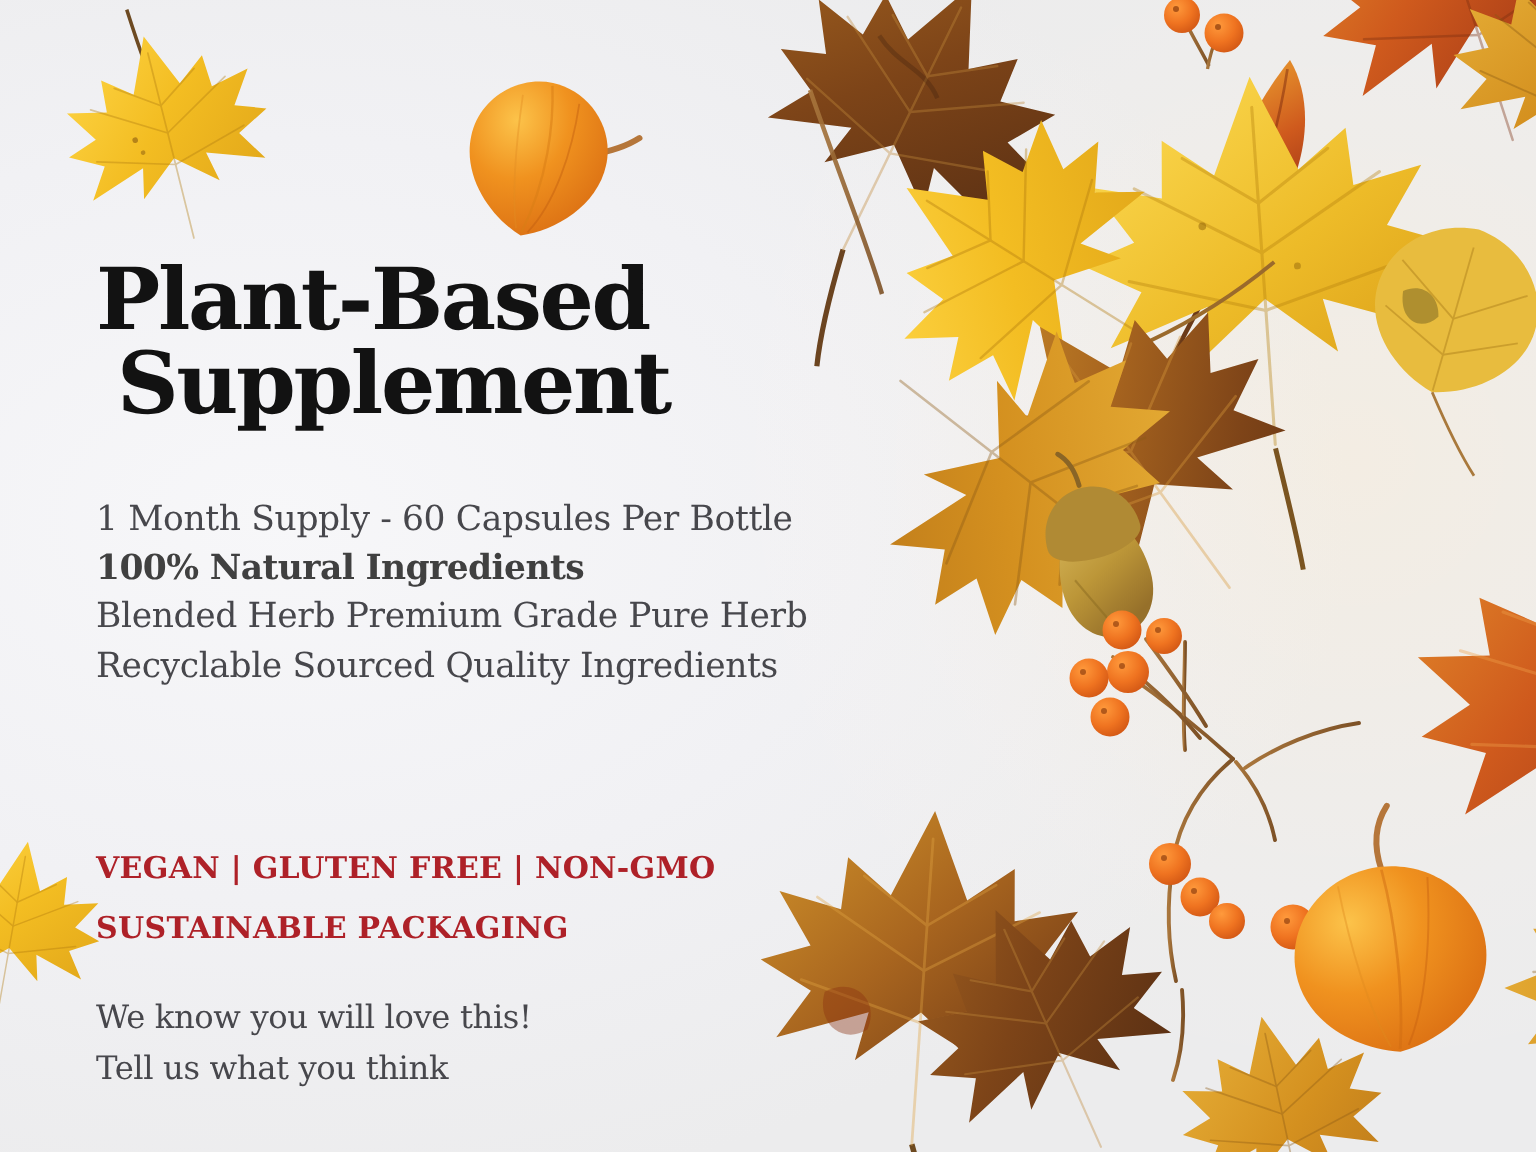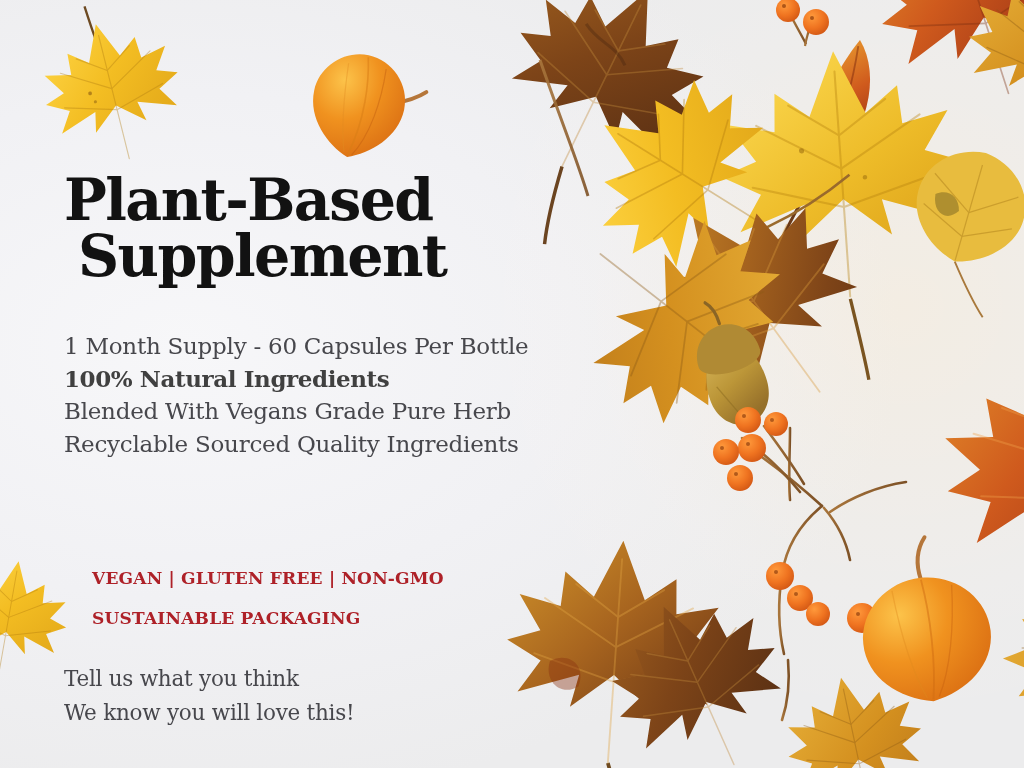--- a/index.html
+++ b/index.html
@@ -92,26 +92,25 @@
 
   .claims {
     position: absolute;
     left: 0;
     top: 558px;
     width: 470px;
   }
   .claims .claim-line {
     font-family: "DejaVu Serif", serif;
     font-weight: 700;
-    font-size: 17px;
+    font-size: 20px;
     line-height: 40px;
     letter-spacing: 0.2px;
     color: #ae2128;
     white-space: nowrap;
-    margin-left: 28px;
   }
 
   .closing {
     position: absolute;
     left: 0;
     top: 662px;
     width: 470px;
   }
   .closing .close-line {
     font-family: "DejaVu Serif", serif;
@@ -389,28 +388,28 @@
   <div class="text-col">
 
     <h1 class="headline">
       <span>Plant-Based</span>
       <span class="l2">Supplement</span>
     </h1>
 
     <ul class="feature-list">
       <li class="light">1 Month Supply - 60 Capsules Per Bottle</li>
       <li class="strong">100% Natural Ingredients</li>
-      <li class="light">Blended With Vegans Grade Pure Herb</li>
+      <li class="light">Blended Herb Premium Grade Pure Herb</li>
       <li class="light">Recyclable Sourced Quality Ingredients</li>
     </ul>
 
     <div class="claims">
       <div class="claim-line" style="color: rgb(174, 33, 40);">VEGAN  |  GLUTEN FREE  |  NON-GMO</div>
       <div class="claim-line" style="color: rgb(174, 33, 40);">SUSTAINABLE  PACKAGING</div>
     </div>
 
     <div class="closing">
+      <div class="close-line">We know you will love this!</div>
       <div class="close-line">Tell us what you think</div>
-      <div class="close-line">We know you will love this!</div>
     </div>
 
   </div>
 </div>
 
 </body></html>

